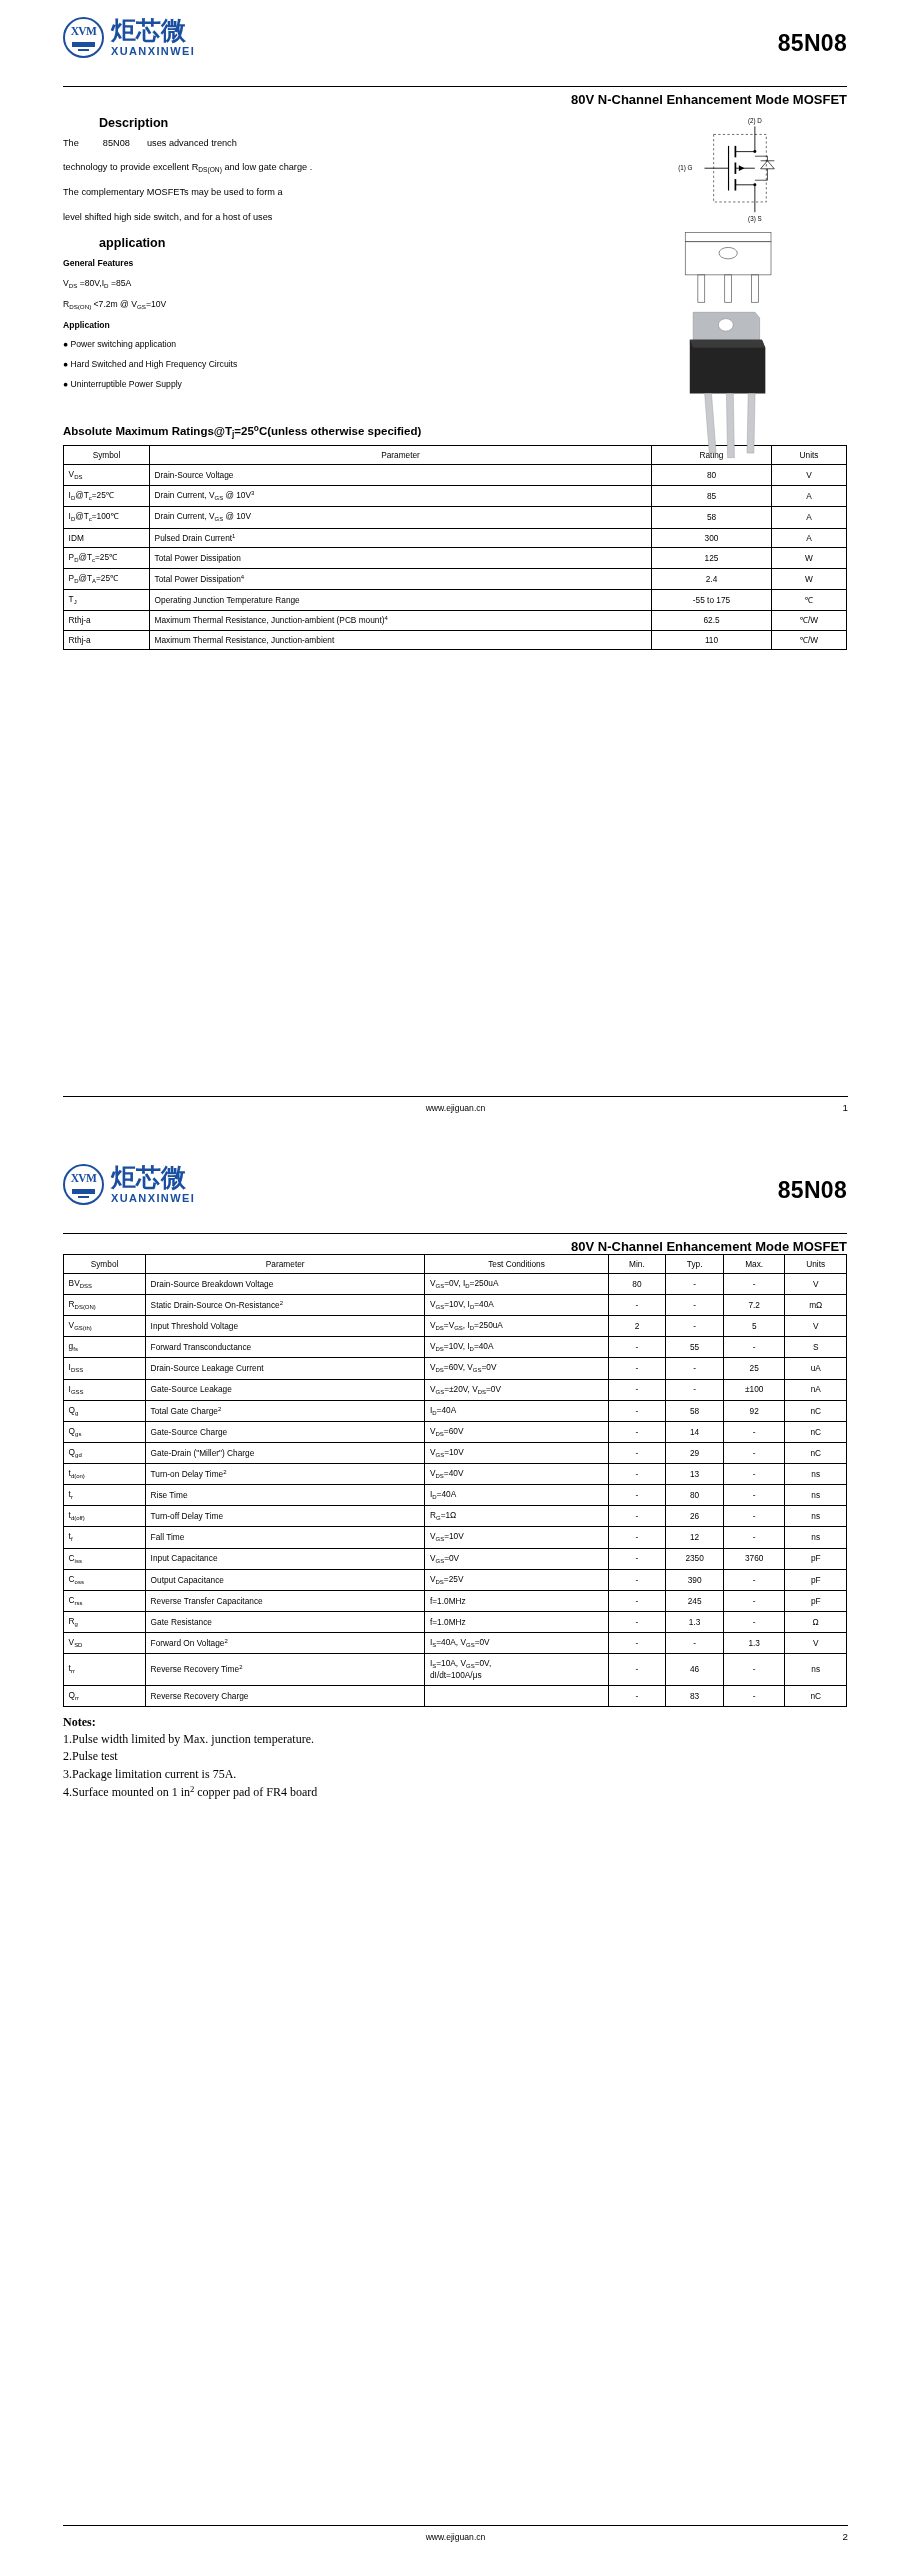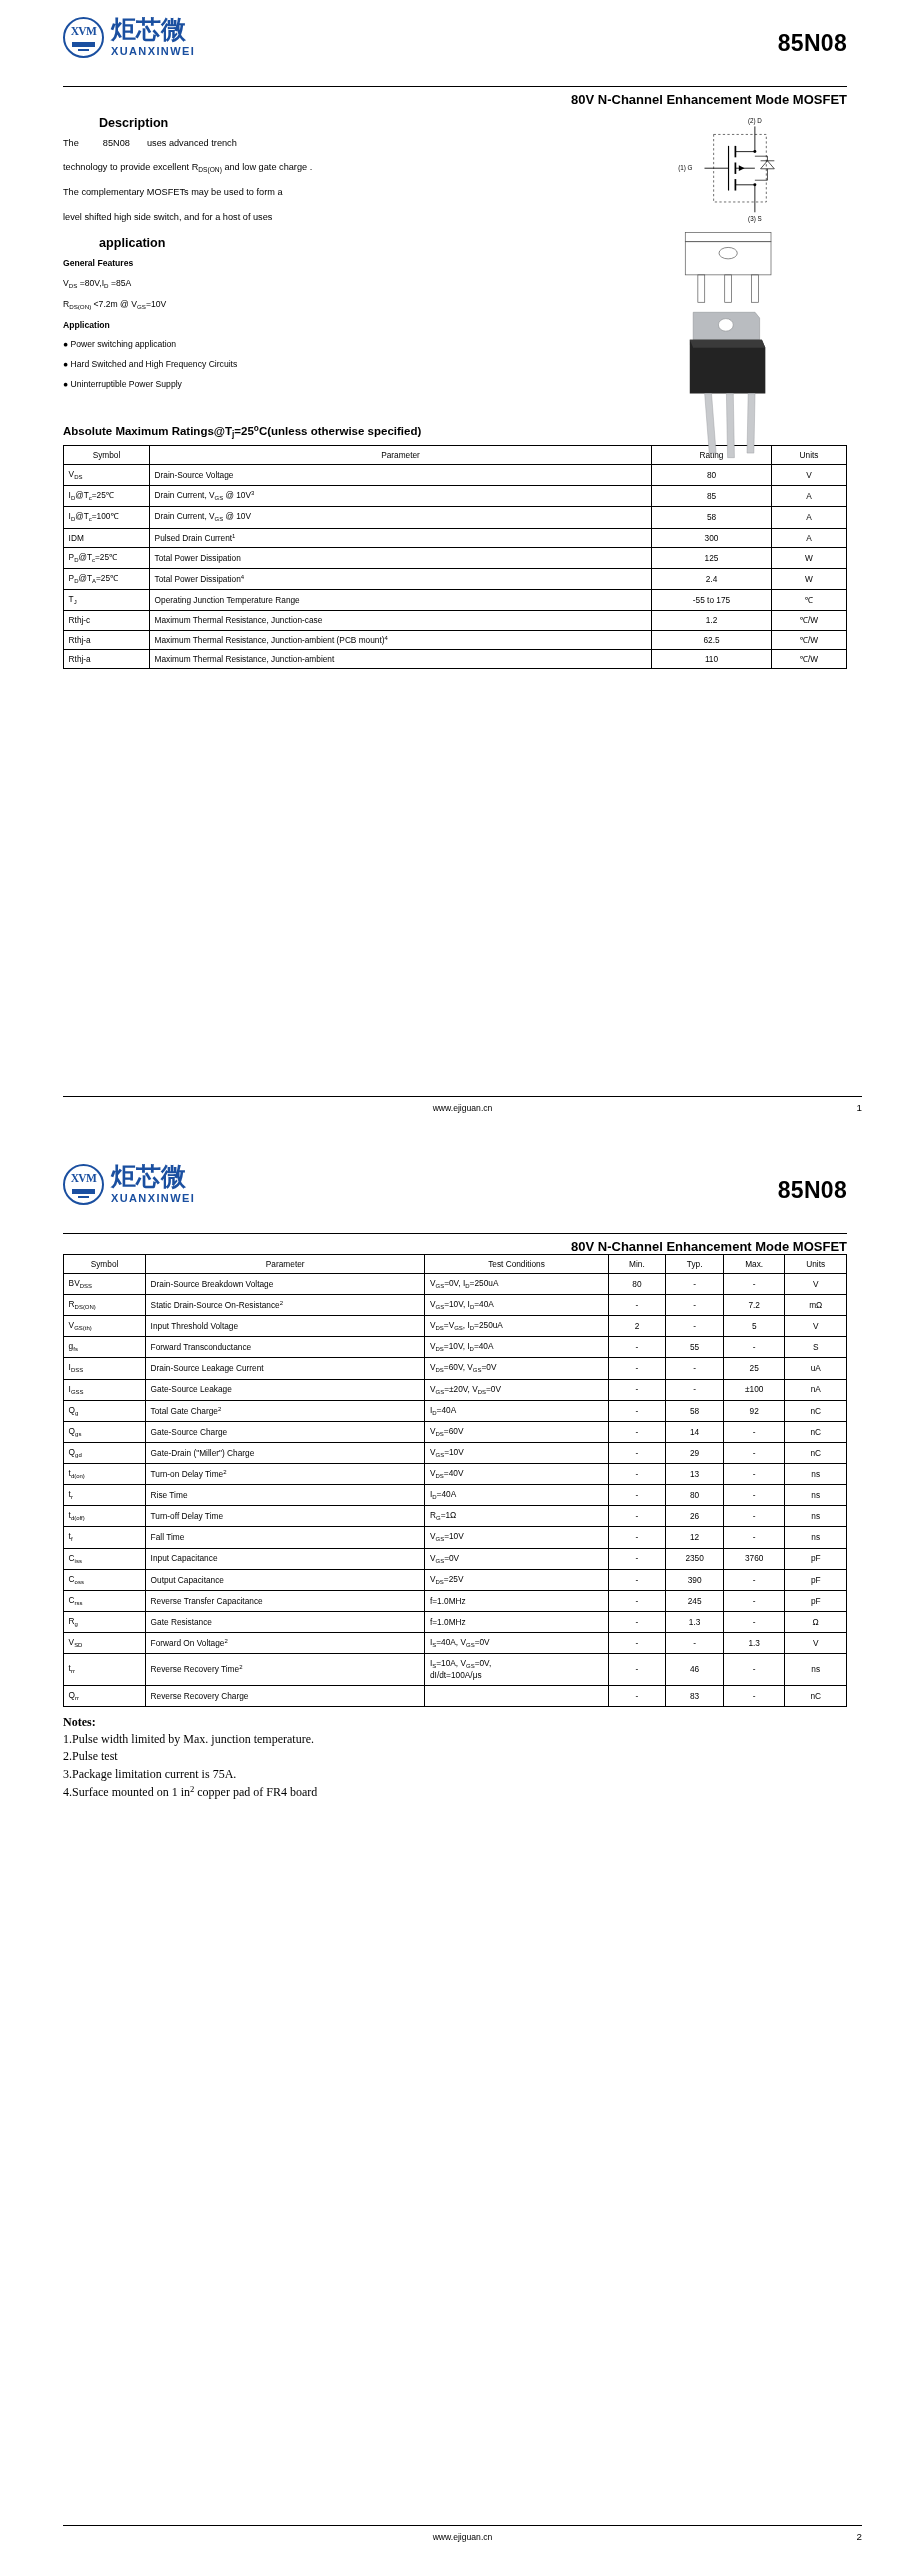--- a/index.html
+++ b/index.html
@@ -24,20 +24,21 @@
   
   .header {
     position: relative;
     height: 86px;
   }
   .logo-wrap {
     position: absolute;
     left: 0;
     top: 17px;
     display: flex;
+    align-items: center;
   }
   .logo-mark {
     width: 41px;
     height: 41px;
     border-radius: 50%;
     border: 2.9px solid #1a4fa0;
     position: relative;
     box-sizing: border-box;
     flex: none;
   }
@@ -180,21 +181,21 @@
   table th {
     text-align: center;
     font-weight: normal;
   }
   .c { text-align: center; }
 
   
   .footer {
     position: absolute;
     left: 63px;
-    right: 48px;
+    right: 62px;
     bottom: 34px;
   }
   .footer hr {
     border: none;
     border-top: 1.1px solid #000;
     margin: 0 0 5.7px 0;
   }
   .footer-row {
     position: relative;
     font-size: 8.6px;
@@ -402,26 +403,20 @@
         <td class="c">2.4</td>
         <td class="c">W</td>
       </tr>
       <tr>
         <td>T<sub>J</sub></td>
         <td>Operating Junction Temperature Range</td>
         <td class="c">-55 to 175</td>
         <td class="c">℃</td>
       </tr>
       <tr>
-        <td>Rthj-c</td>
-        <td>Maximum Thermal Resistance, Junction-case</td>
-        <td class="c">1.2</td>
-        <td class="c">℃/W</td>
-      </tr>
-      <tr>
         <td>Rthj-a</td>
         <td>Maximum Thermal Resistance, Junction-ambient (PCB mount)<sup>4</sup></td>
         <td class="c">62.5</td>
         <td class="c">℃/W</td>
       </tr>
       <tr>
         <td>Rthj-a</td>
         <td>Maximum Thermal Resistance, Junction-ambient</td>
         <td class="c">110</td>
         <td class="c">℃/W</td>

